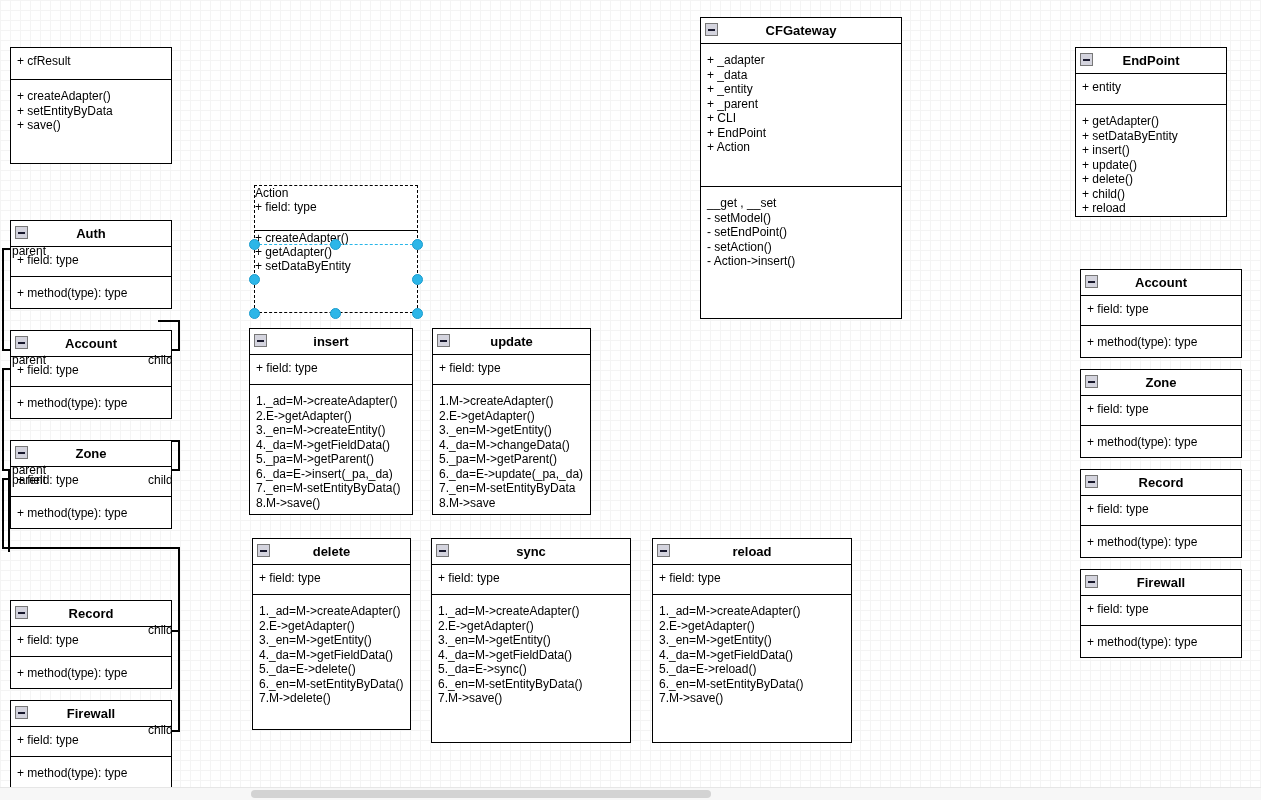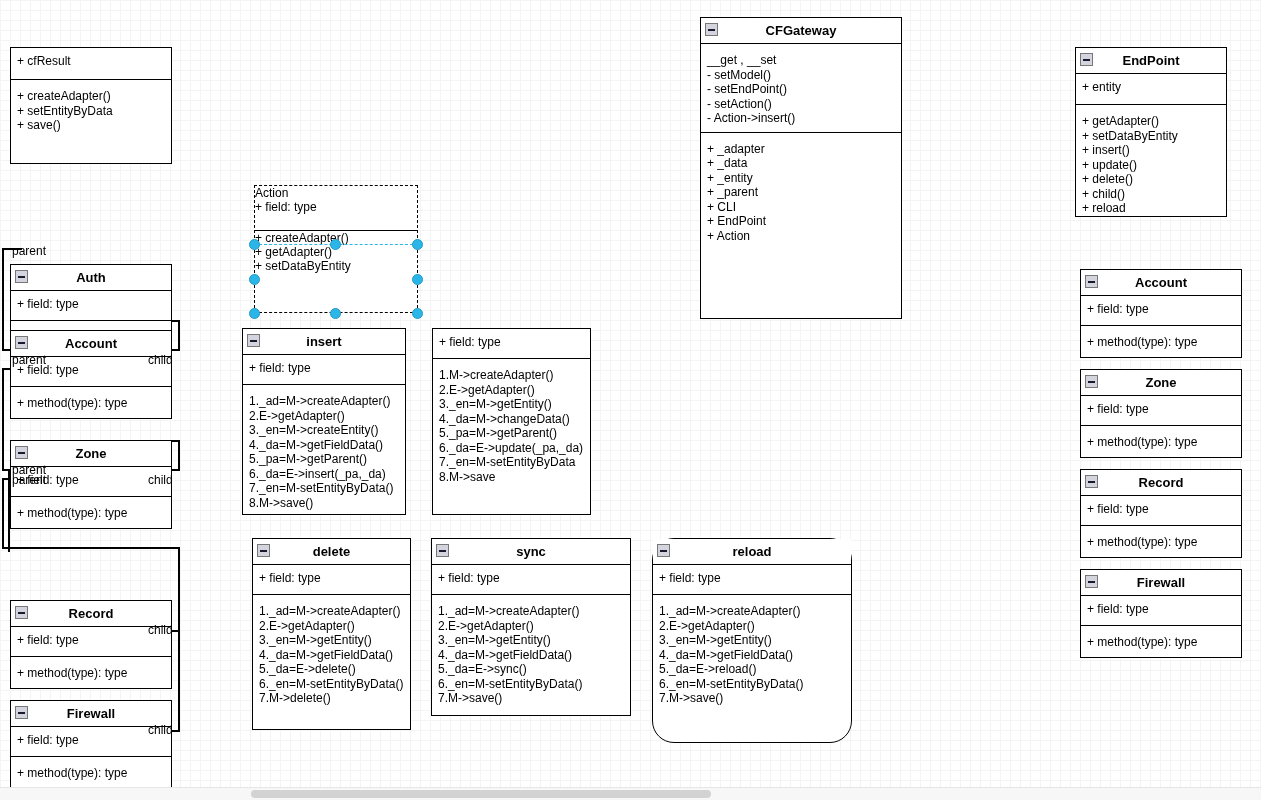--- a/index.html
+++ b/index.html
@@ -144,21 +144,21 @@
     <div class="sec" style="height:32px;">
       <div class="row">+ cfResult</div>
     </div>
     <div class="sec pad-top">
       <div class="row">+ createAdapter()</div>
       <div class="row">+ setEntityByData</div>
       <div class="row">+ save()</div>
     </div>
   </div>
 
-  <div class="uml" style="left:10px;top:220px;width:162px;height:89px;margin-top:44px;">
+  <div class="uml" style="left:10px;top:220px;width:162px;height:89px;">
     <div class="title">
       <span class="collapse"></span>
       <span>Auth</span>
     </div>
     <div class="sec" style="height:30px;">
       <div class="row">+ field: type</div>
     </div>
     <div class="sec pad-top">
       <div class="row">+ method(type): type</div>
     </div>
@@ -234,41 +234,45 @@
 
   <div class="handle" style="left:249px;top:239px;"></div>
   <div class="handle" style="left:330px;top:239px;"></div>
   <div class="handle" style="left:412px;top:239px;"></div>
   <div class="handle" style="left:249px;top:274px;"></div>
   <div class="handle" style="left:412px;top:274px;"></div>
   <div class="handle" style="left:249px;top:308px;"></div>
   <div class="handle" style="left:330px;top:308px;"></div>
   <div class="handle" style="left:412px;top:308px;"></div>
 
-  <div class="uml" style="left:242px;top:328px;width:164px;height:187px;">
+  <div class="uml" style="left:249px;top:328px;width:164px;height:187px;">
     <div class="title">
       <span class="collapse"></span>
       <span>insert</span>
     </div>
     <div class="sec" style="height:30px;">
       <div class="row">+ field: type</div>
     </div>
     <div class="sec pad-top">
       <div class="row">1._ad=M-&gt;createAdapter()</div>
       <div class="row">2.E-&gt;getAdapter()</div>
       <div class="row">3._en=M-&gt;createEntity()</div>
       <div class="row">4._da=M-&gt;getFieldData()</div>
       <div class="row">5._pa=M-&gt;getParent()</div>
       <div class="row">6._da=E-&gt;insert(_pa,_da)</div>
       <div class="row">7._en=M-setEntityByData()</div>
       <div class="row">8.M-&gt;save()</div>
     </div>
   </div>
 
   <div class="uml" style="left:432px;top:328px;width:159px;height:187px;">
+    <div class="title">
+      <span class="collapse"></span>
+      <span>update</span>
+    </div>
     <div class="sec" style="height:30px;">
       <div class="row">+ field: type</div>
     </div>
     <div class="sec pad-top">
       <div class="row">1.M-&gt;createAdapter()</div>
       <div class="row">2.E-&gt;getAdapter()</div>
       <div class="row">3._en=M-&gt;getEntity()</div>
       <div class="row">4._da=M-&gt;changeData()</div>
       <div class="row">5._pa=M-&gt;getParent()</div>
       <div class="row">6._da=E-&gt;update(_pa,_da)</div>
@@ -289,40 +293,40 @@
       <div class="row">1._ad=M-&gt;createAdapter()</div>
       <div class="row">2.E-&gt;getAdapter()</div>
       <div class="row">3._en=M-&gt;getEntity()</div>
       <div class="row">4._da=M-&gt;getFieldData()</div>
       <div class="row">5._da=E-&gt;delete()</div>
       <div class="row">6._en=M-setEntityByData()</div>
       <div class="row">7.M-&gt;delete()</div>
     </div>
   </div>
 
-  <div class="uml" style="left:431px;top:538px;width:200px;height:178px;">
+  <div class="uml" style="left:431px;top:538px;width:200px;height:205px;">
     <div class="title">
       <span class="collapse"></span>
       <span>sync</span>
     </div>
     <div class="sec" style="height:30px;">
       <div class="row">+ field: type</div>
     </div>
     <div class="sec pad-top">
       <div class="row">1._ad=M-&gt;createAdapter()</div>
       <div class="row">2.E-&gt;getAdapter()</div>
       <div class="row">3._en=M-&gt;getEntity()</div>
       <div class="row">4._da=M-&gt;getFieldData()</div>
       <div class="row">5._da=E-&gt;sync()</div>
       <div class="row">6._en=M-setEntityByData()</div>
       <div class="row">7.M-&gt;save()</div>
     </div>
   </div>
 
-  <div class="uml" style="left:652px;top:538px;width:200px;height:205px;border-radius:22px;">
+  <div class="uml" style="left:652px;top:538px;width:200px;height:205px;">
     <div class="title">
       <span class="collapse"></span>
       <span>reload</span>
     </div>
     <div class="sec" style="height:30px;">
       <div class="row">+ field: type</div>
     </div>
     <div class="sec pad-top">
       <div class="row">1._ad=M-&gt;createAdapter()</div>
       <div class="row">2.E-&gt;getAdapter()</div>
@@ -331,37 +335,37 @@
       <div class="row">5._da=E-&gt;reload()</div>
       <div class="row">6._en=M-setEntityByData()</div>
       <div class="row">7.M-&gt;save()</div>
     </div>
   </div>
 
   <div class="uml" style="left:700px;top:17px;width:202px;height:302px;">
     <div class="title">
       <span class="collapse"></span>
       <span>CFGateway</span>
-    </div>
-    <div class="sec pad-top">
-      <div class="row">__get , __set</div>
-      <div class="row">- setModel()</div>
-      <div class="row">- setEndPoint()</div>
-      <div class="row">- setAction()</div>
-      <div class="row">- Action-&gt;insert()</div>
     </div>
     <div class="sec pad-top" style="height:143px;">
       <div class="row">+ _adapter</div>
       <div class="row">+ _data</div>
       <div class="row">+ _entity</div>
       <div class="row">+ _parent</div>
       <div class="row">+ CLI</div>
       <div class="row">+ EndPoint</div>
       <div class="row">+ Action</div>
     </div>
+    <div class="sec pad-top">
+      <div class="row">__get , __set</div>
+      <div class="row">- setModel()</div>
+      <div class="row">- setEndPoint()</div>
+      <div class="row">- setAction()</div>
+      <div class="row">- Action-&gt;insert()</div>
+    </div>
   </div>
 
   <div class="uml" style="left:1075px;top:47px;width:152px;height:170px;">
     <div class="title">
       <span class="collapse"></span>
       <span>EndPoint</span>
     </div>
     <div class="sec" style="height:31px;">
       <div class="row">+  entity</div>
     </div>

